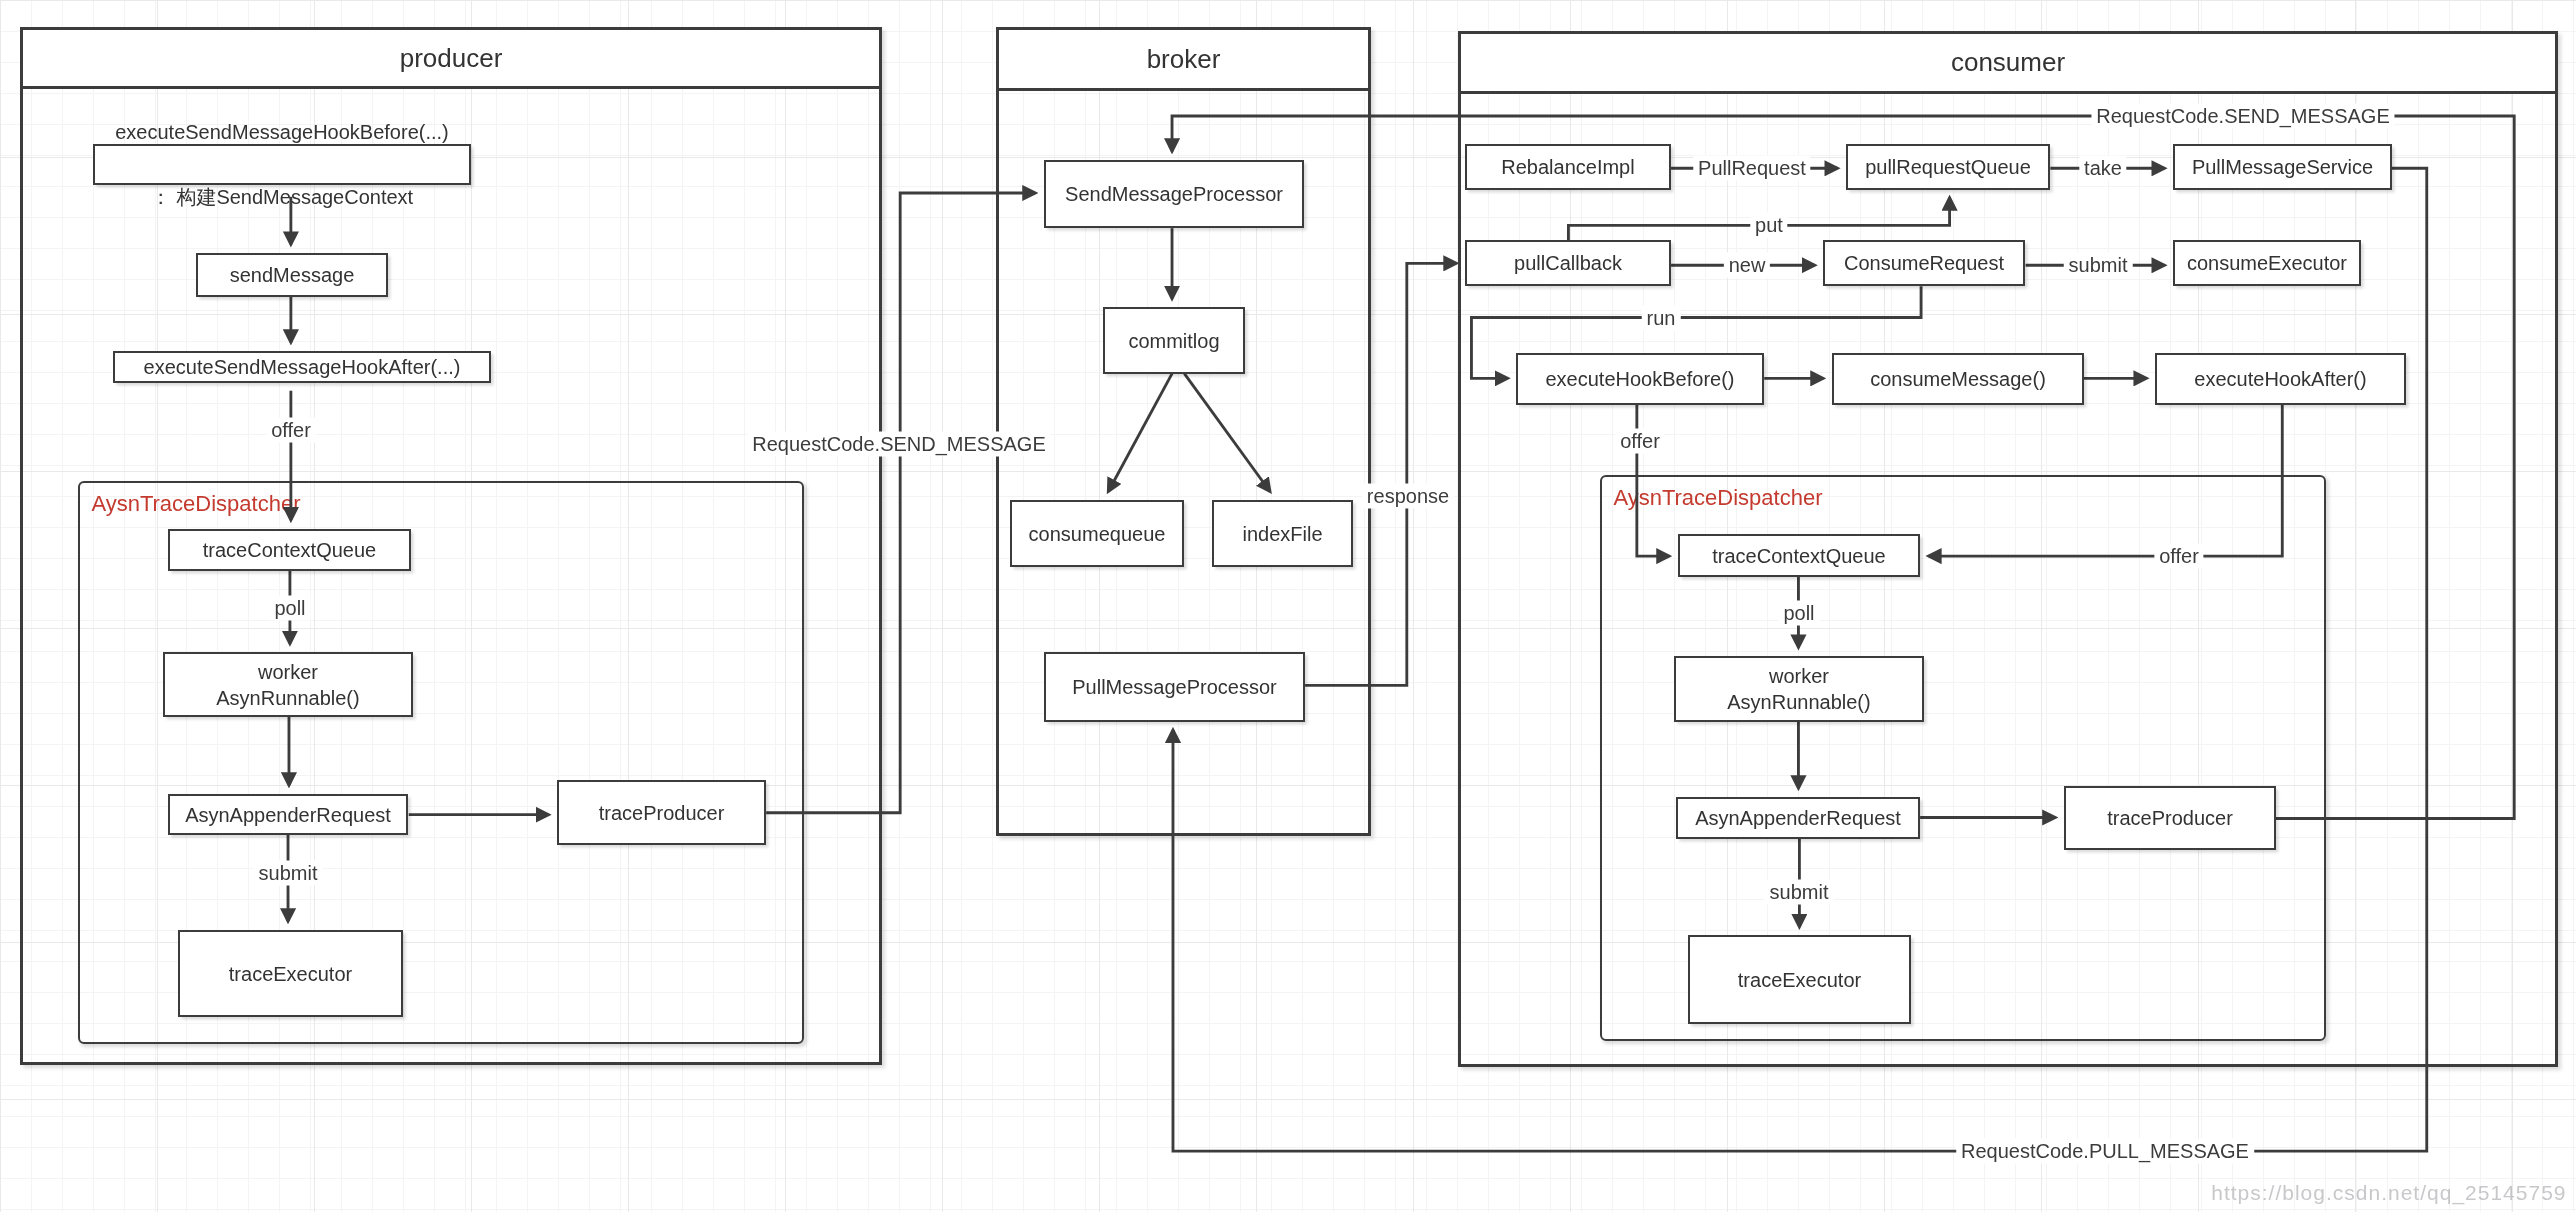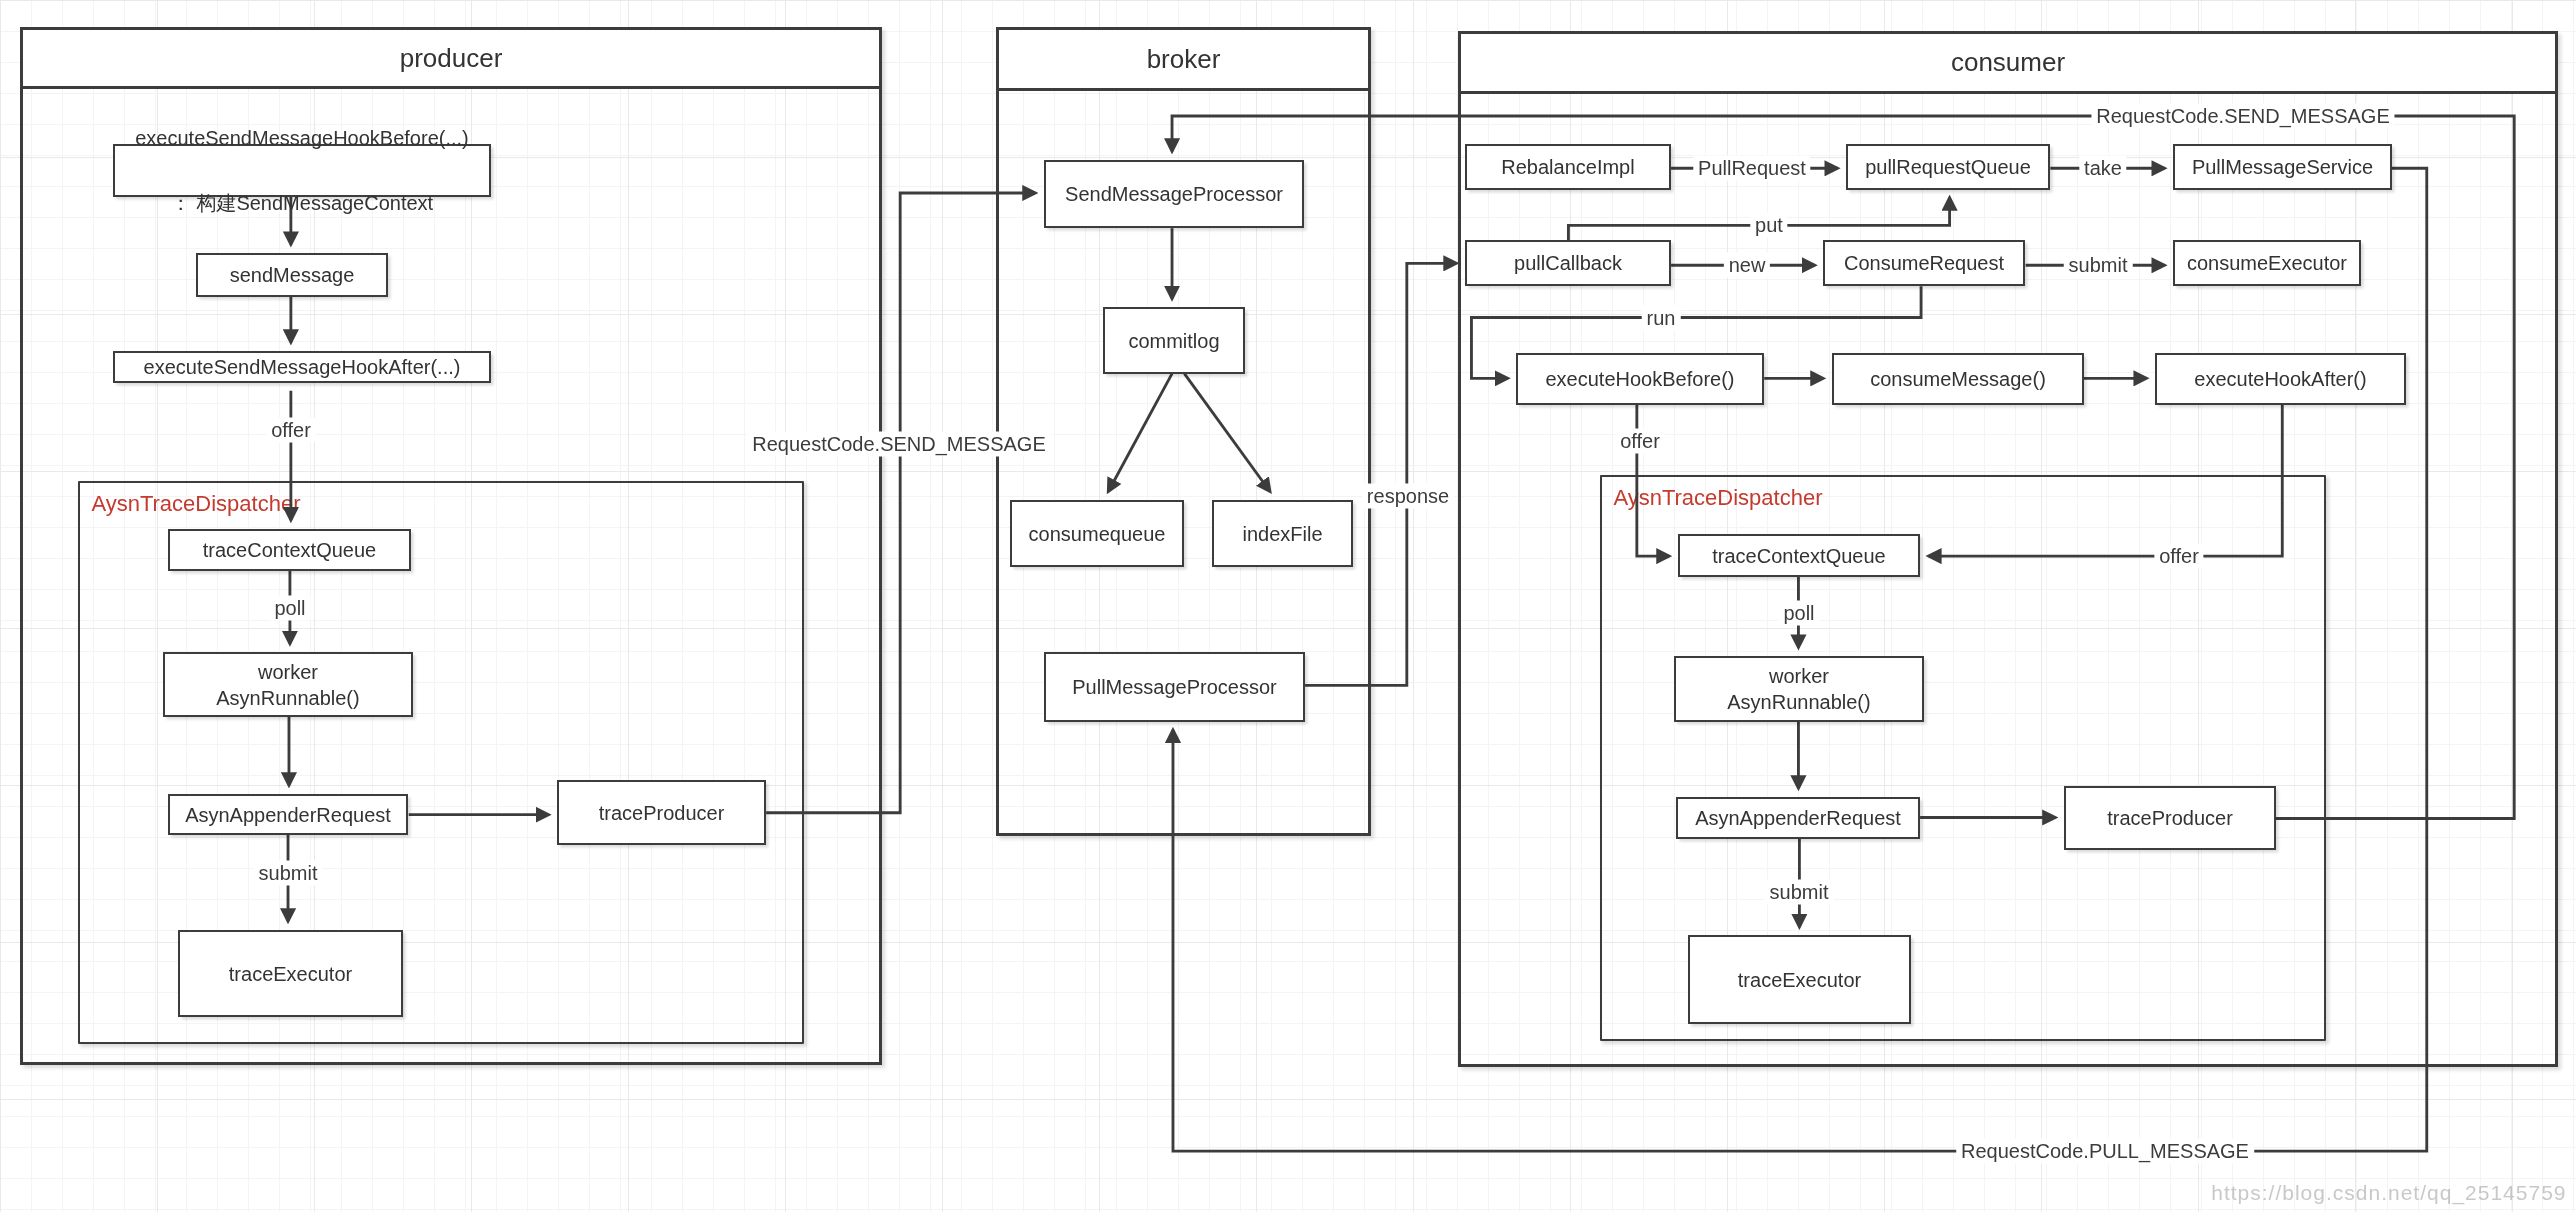--- a/index.html
+++ b/index.html
@@ -18,21 +18,21 @@
   .container{
     position:absolute;border:3.8px solid #3c3c3c;background:transparent;
     box-shadow:2.9px 2.9px 3.8px rgba(0,0,0,0.14);
   }
   .container-header{
     background:#ffffff;border-bottom:3.8px solid #3c3c3c;
     display:flex;align-items:center;justify-content:center;
     font-size:26px;color:#333;
   }
   .dispatcher{
-    position:absolute;border:2.9px solid #3c3c3c;border-radius:1px;
+    position:absolute;border:2.9px solid #3c3c3c;border-radius:6px;
     background:transparent;box-shadow:2.9px 2.9px 3.8px rgba(0,0,0,0.14);
   }
   .dispatcher-label{
     position:absolute;left:11.4px;top:7.6px;font-size:22px;color:#c43a2e;
     white-space:nowrap;
   }
   .node{
     position:absolute;background:#ffffff;border:2.9px solid #3c3c3c;
     display:flex;flex-direction:column;align-items:center;justify-content:center;
     text-align:center;font-size:20px;line-height:1.3;color:#333;
@@ -118,21 +118,21 @@
     <path d="M2401 426 L2401 585 L2029 585" marker-end="url(#arr)"></path>
     <path d="M1892 607 L1892 681" marker-end="url(#arr)"></path>
     <path d="M1892 759 L1892 829" marker-end="url(#arr)"></path>
     <path d="M2020 860 L2162 860" marker-end="url(#arr)"></path>
     <path d="M1893 882 L1893 975" marker-end="url(#arr)"></path>
   </g>
 </svg>
 
 <div class="layer-nodes">
 
-  <div class="node" style="left:113px;top:144px;width:378px;height:53px;gap:39px;">
+  <div class="node" style="left:93px;top:144px;width:378px;height:41px;gap:39px;">
     <span>executeSendMessageHookBefore(...)</span>
     <span>： 构建SendMessageContext</span>
   </div>
   <div class="node" style="left:196px;top:253px;width:192px;height:44px;">
     <span>sendMessage</span>
   </div>
   <div class="node" style="left:113px;top:351px;width:378px;height:32px;">
     <span>executeSendMessageHookAfter(...)</span>
   </div>
   <div class="node" style="left:168px;top:529px;width:243px;height:42px;">

